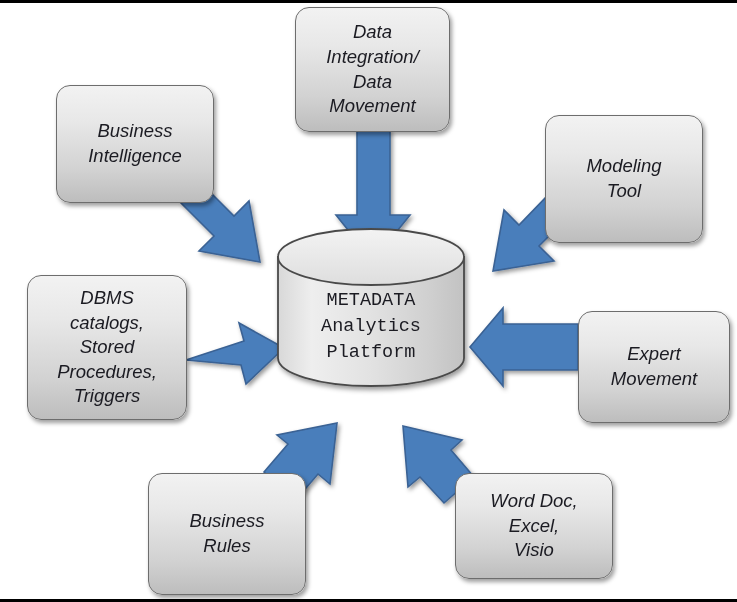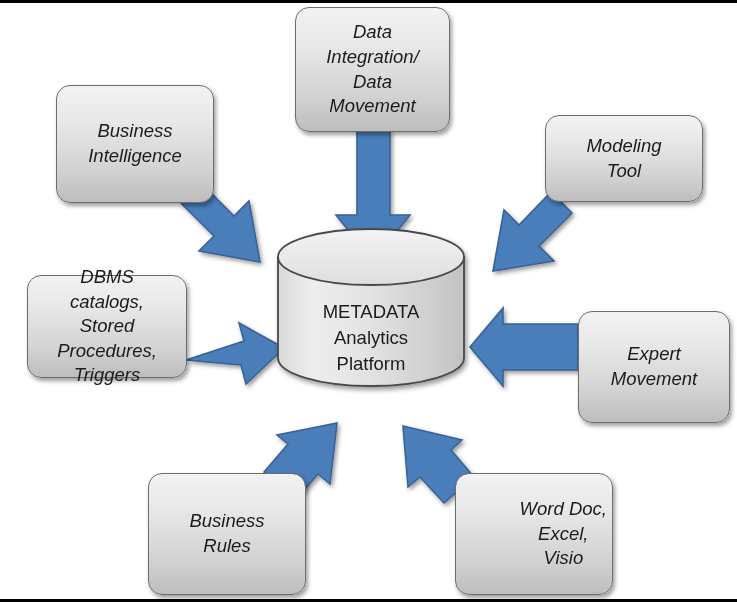--- a/index.html
+++ b/index.html
@@ -123,60 +123,60 @@
         <polygon points="474,474 451,447 462,437 403,423 408,484 420,474 444,500"></polygon>
       </g>
     </g>
 
     <g filter="url(#cylShadow)">
       <path d="M 278,254 L 278,355 A 93,28 0 0 0 464,355 L 464,254 Z" fill="url(#cylBodyGrad)" stroke="#4a4a4a" stroke-width="1.8"></path>
       <ellipse cx="371" cy="254" rx="93" ry="28" fill="url(#cylTopGrad)" stroke="#4a4a4a" stroke-width="1.8"></ellipse>
     </g>
   </svg>
 
-  <div id="cyl-text" style="left:281px; top:287px; width:180px; height:96px;">
+  <div id="cyl-text" style="left:281px; top:276px; width:180px; height:96px;font-family:Liberation Mono, monospace;">
     <span>METADATA
 Analytics
 Platform</span>
   </div>
 
   <div class="node-box" style="left:56px; top:82px; width:158px; height:118px;">
     <span class="label">Business
 Intelligence</span>
   </div>
 
   <div class="node-box" style="left:295px; top:4px; width:155px; height:125px;">
     <span class="label">Data
 Integration/
 Data
 Movement</span>
   </div>
 
-  <div class="node-box" style="left:545px; top:112px; width:158px; height:87px;">
+  <div class="node-box" style="left:545px; top:112px; width:158px; height:128px;">
     <span class="label">Modeling
 Tool</span>
   </div>
 
-  <div class="node-box" style="left:27px; top:272px; width:160px; height:103px;">
+  <div class="node-box" style="left:27px; top:272px; width:160px; height:145px;">
     <span class="label">DBMS
 catalogs,
 Stored
 Procedures,
 Triggers</span>
   </div>
 
   <div class="node-box" style="left:578px; top:308px; width:152px; height:112px;">
     <span class="label">Expert
 Movement</span>
   </div>
 
   <div class="node-box" style="left:148px; top:470px; width:158px; height:122px;">
     <span class="label">Business
 Rules</span>
   </div>
 
-  <div class="node-box" style="left:455px; top:470px; width:158px; height:122px;justify-content:flex-end;">
+  <div class="node-box" style="left:455px; top:470px; width:158px; height:106px;">
     <span class="label">Word Doc,
 Excel,
 Visio</span>
   </div>
 
 </div>
 
 </body></html>

